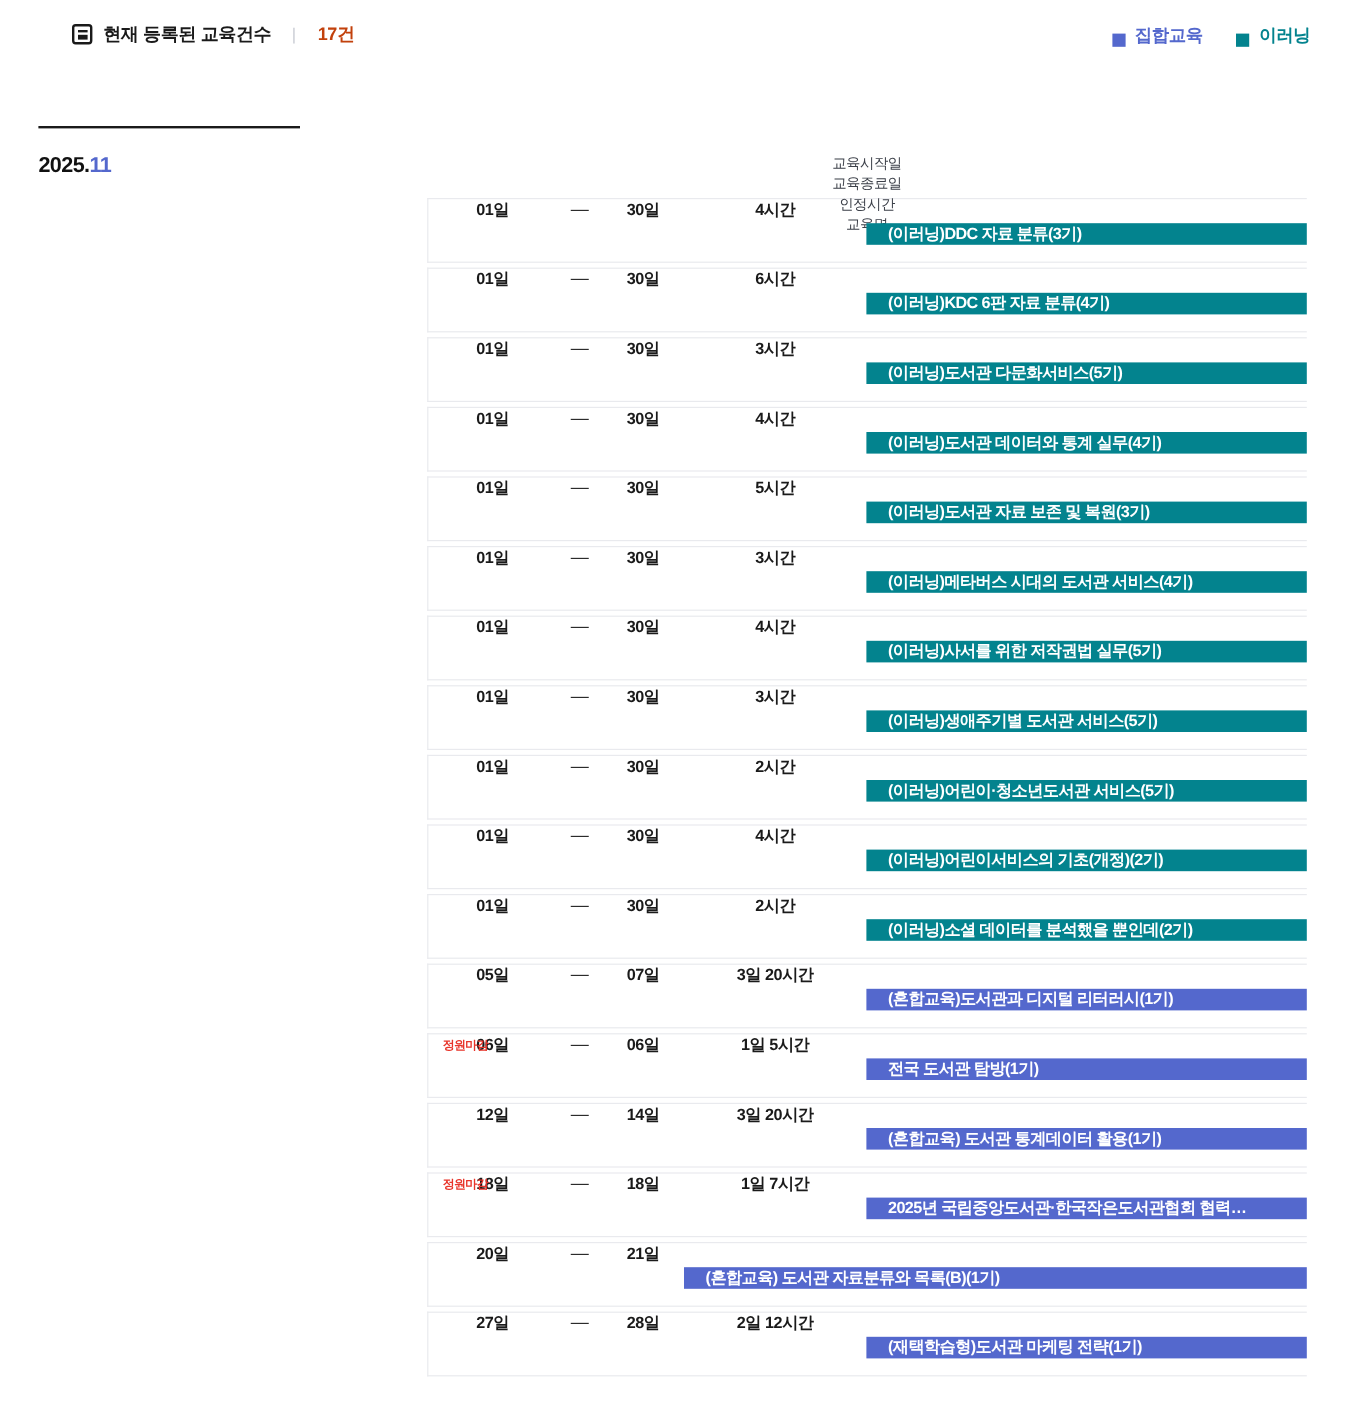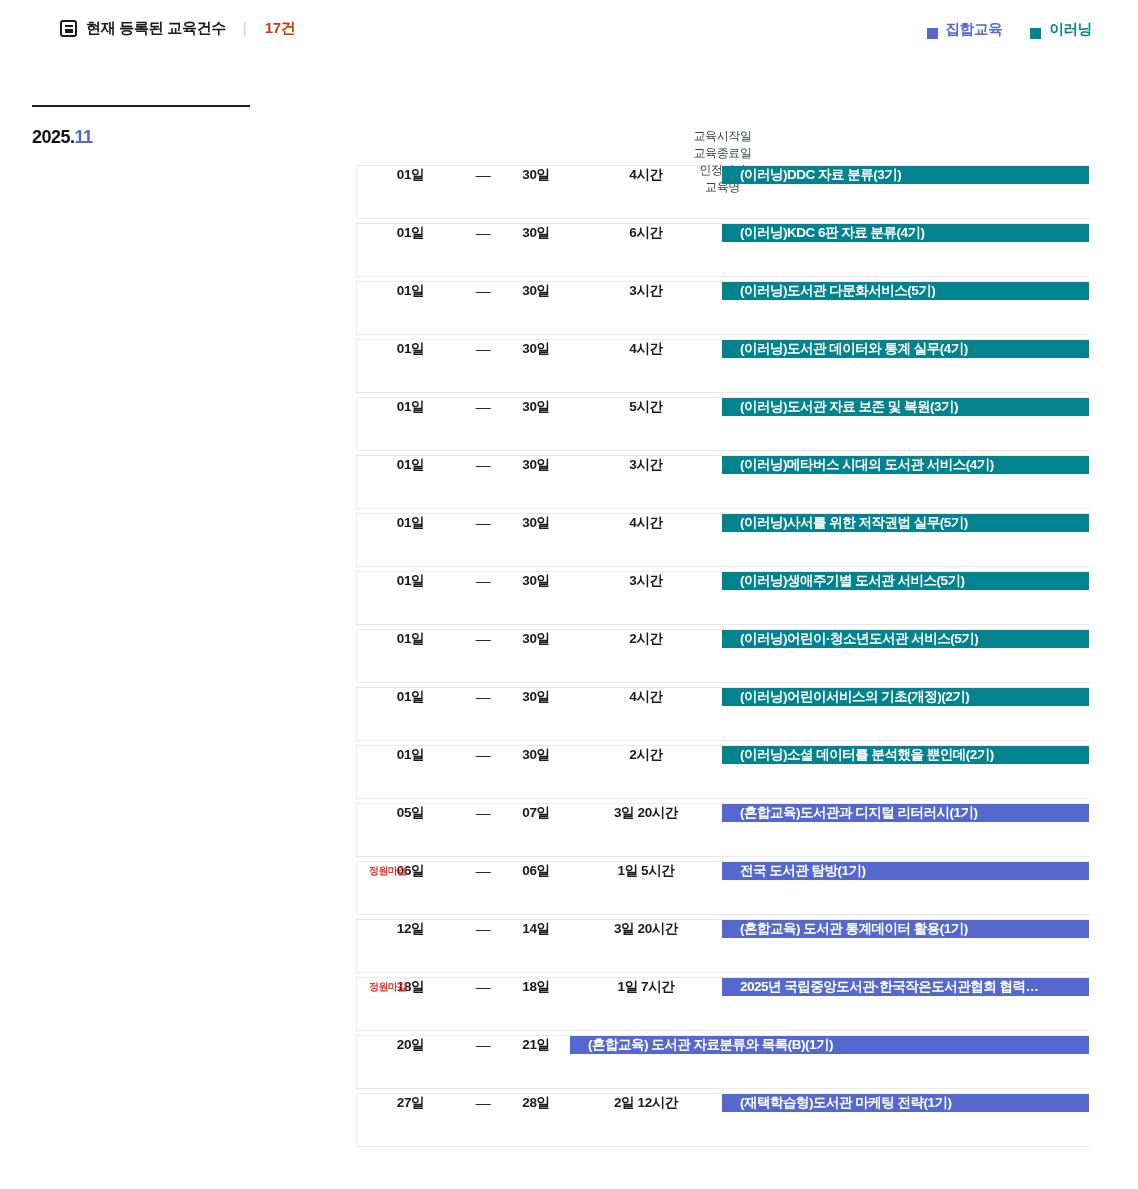--- a/index.html
+++ b/index.html
@@ -165,20 +165,21 @@
     display: flex;
     align-items: center;
     padding: 0 18px;
     font-size: 13.5px;
     font-weight: bold;
     letter-spacing: -0.5px;
     color: #ffffff;
     white-space: nowrap;
     overflow: hidden;
     text-overflow: ellipsis;
+    margin-top: 20px;
   }
   .c-title span {
     overflow: hidden;
     text-overflow: ellipsis;
     white-space: nowrap;
     display: block;
     width: 100%;
   }
   .t-elearning { background: #03838e; }
   .t-onsite    { background: #5468cd; }

